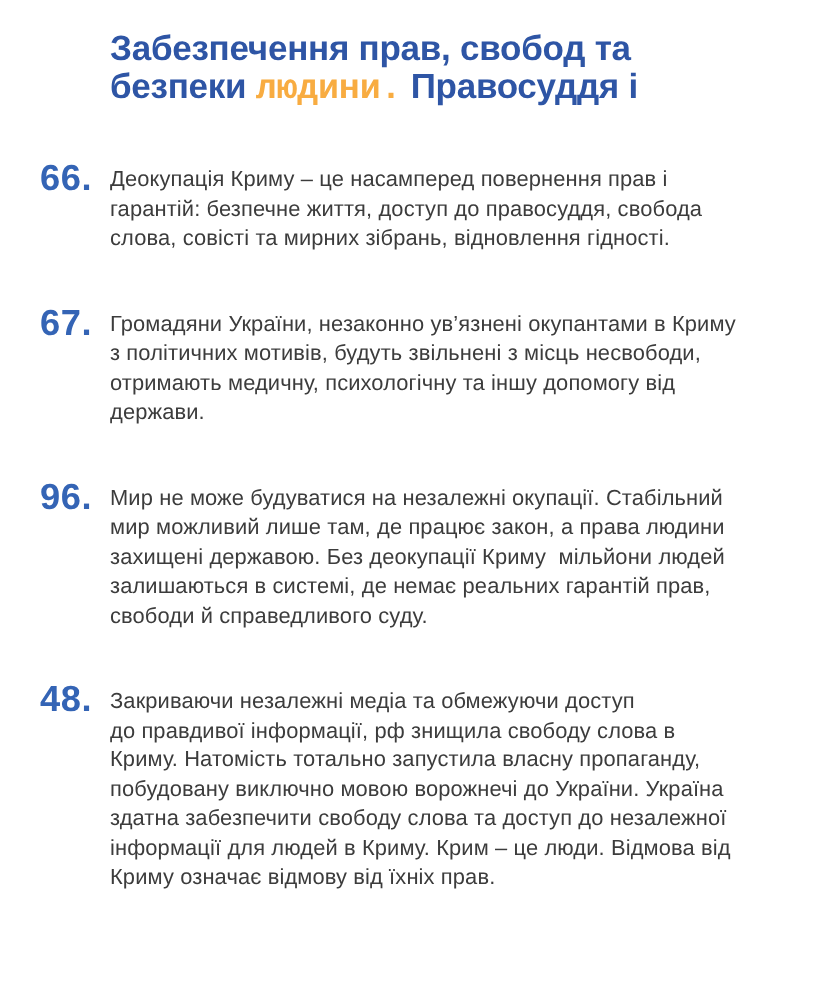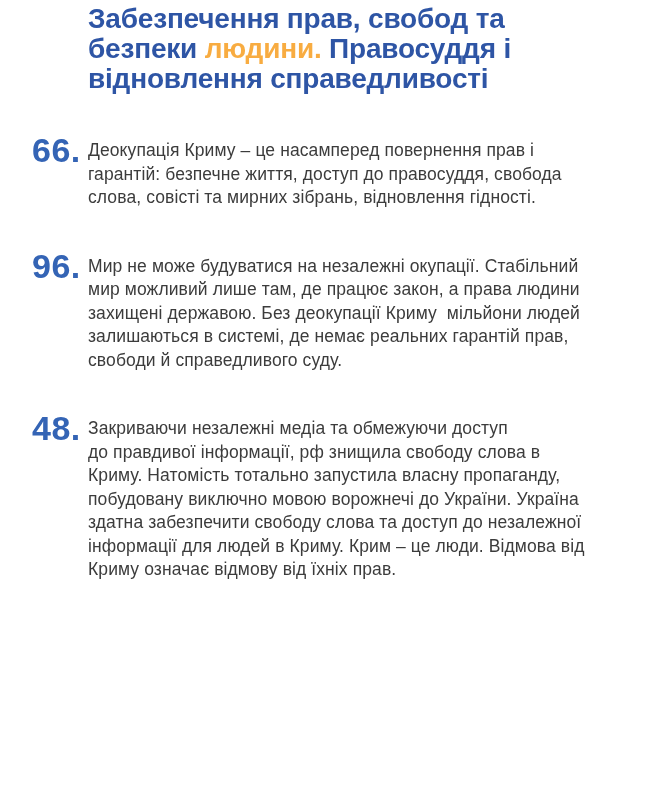--- a/index.html
+++ b/index.html
@@ -8,74 +8,82 @@
   }
   body {
     width: 653px;
     height: 800px;
     background: #ffffff;
     overflow: hidden;
     font-family: "Liberation Sans", sans-serif;
     -webkit-font-smoothing: antialiased;
   }
   .content {
-    padding: 4px 28px 0 30px;
+    padding: 24px 28px 0 30px;
     box-sizing: border-box;
   }
   .page-title {
     margin: 0 0 33px 58px;
     font-size: 28px;
     line-height: 30px;
     font-weight: 800;
     letter-spacing: -0.2px;
     color: var(--title-blue, #2E55A5);
   }
   .page-title .accent {
     color: var(--accent-orange, #F8AC41);
+    font-family: Liberation Mono, monospace;
   }
   .item {
     position: relative;
     padding-left: 58px;
     margin-bottom: 7px;
   }
   .item-number {
     position: absolute;
     left: 2px;
     top: -4px;
-    font-size: 34px;
+    font-size: 29px;
     line-height: 30px;
     font-weight: 800;
     letter-spacing: 0.5px;
     color: var(--number-blue, #3464B5);
   }
   .item-text {
     font-size: 17.5px;
     line-height: 23.5px;
     letter-spacing: 0.1px;
     color: var(--body-text, #3C3C3C);
     white-space: pre;
     margin-top: 45px;
   }
 </style>
 </head>
 <body>
 
 <div class="content">
 
-  <h1 class="page-title"><span>Забезпечення прав, свобод та</span><br><span>безпеки </span><span class="accent">людини.</span><span> Правосуддя і</span><br><span>відновлення справедливості</span></h1>
+  <h1 class="page-title"><span>Забезпечення прав, свобод та</span><br><span>безпеки </span><span class="accent">людини.</span><span> Правосуддя і</span><br></h1>
 
   <div>
 
     <div class="item">
       <span class="item-number">66.</span>
       <div class="item-text">Деокупація Криму – це насамперед повернення прав і
 гарантій: безпечне життя, доступ до правосуддя, свобода
 слова, совісті та мирних зібрань, відновлення гідності.</div>
     </div>
 
+    <div class="item">
+      <span class="item-number">67.</span>
+      <div class="item-text">Громадяни України, незаконно ув’язнені окупантами в Криму
+з політичних мотивів, будуть звільнені з місць несвободи,
+отримають медичну, психологічну та іншу допомогу від
+держави.</div>
+    </div>
 
 
 
 
     <div class="item">
       <span class="item-number">96.</span>
       <div class="item-text">Мир не може будуватися на незалежні окупації. Стабільний
 мир можливий лише там, де працює закон, а права людини
 захищені державою. Без деокупації Криму  мільйони людей
 залишаються в системі, де немає реальних гарантій прав,

